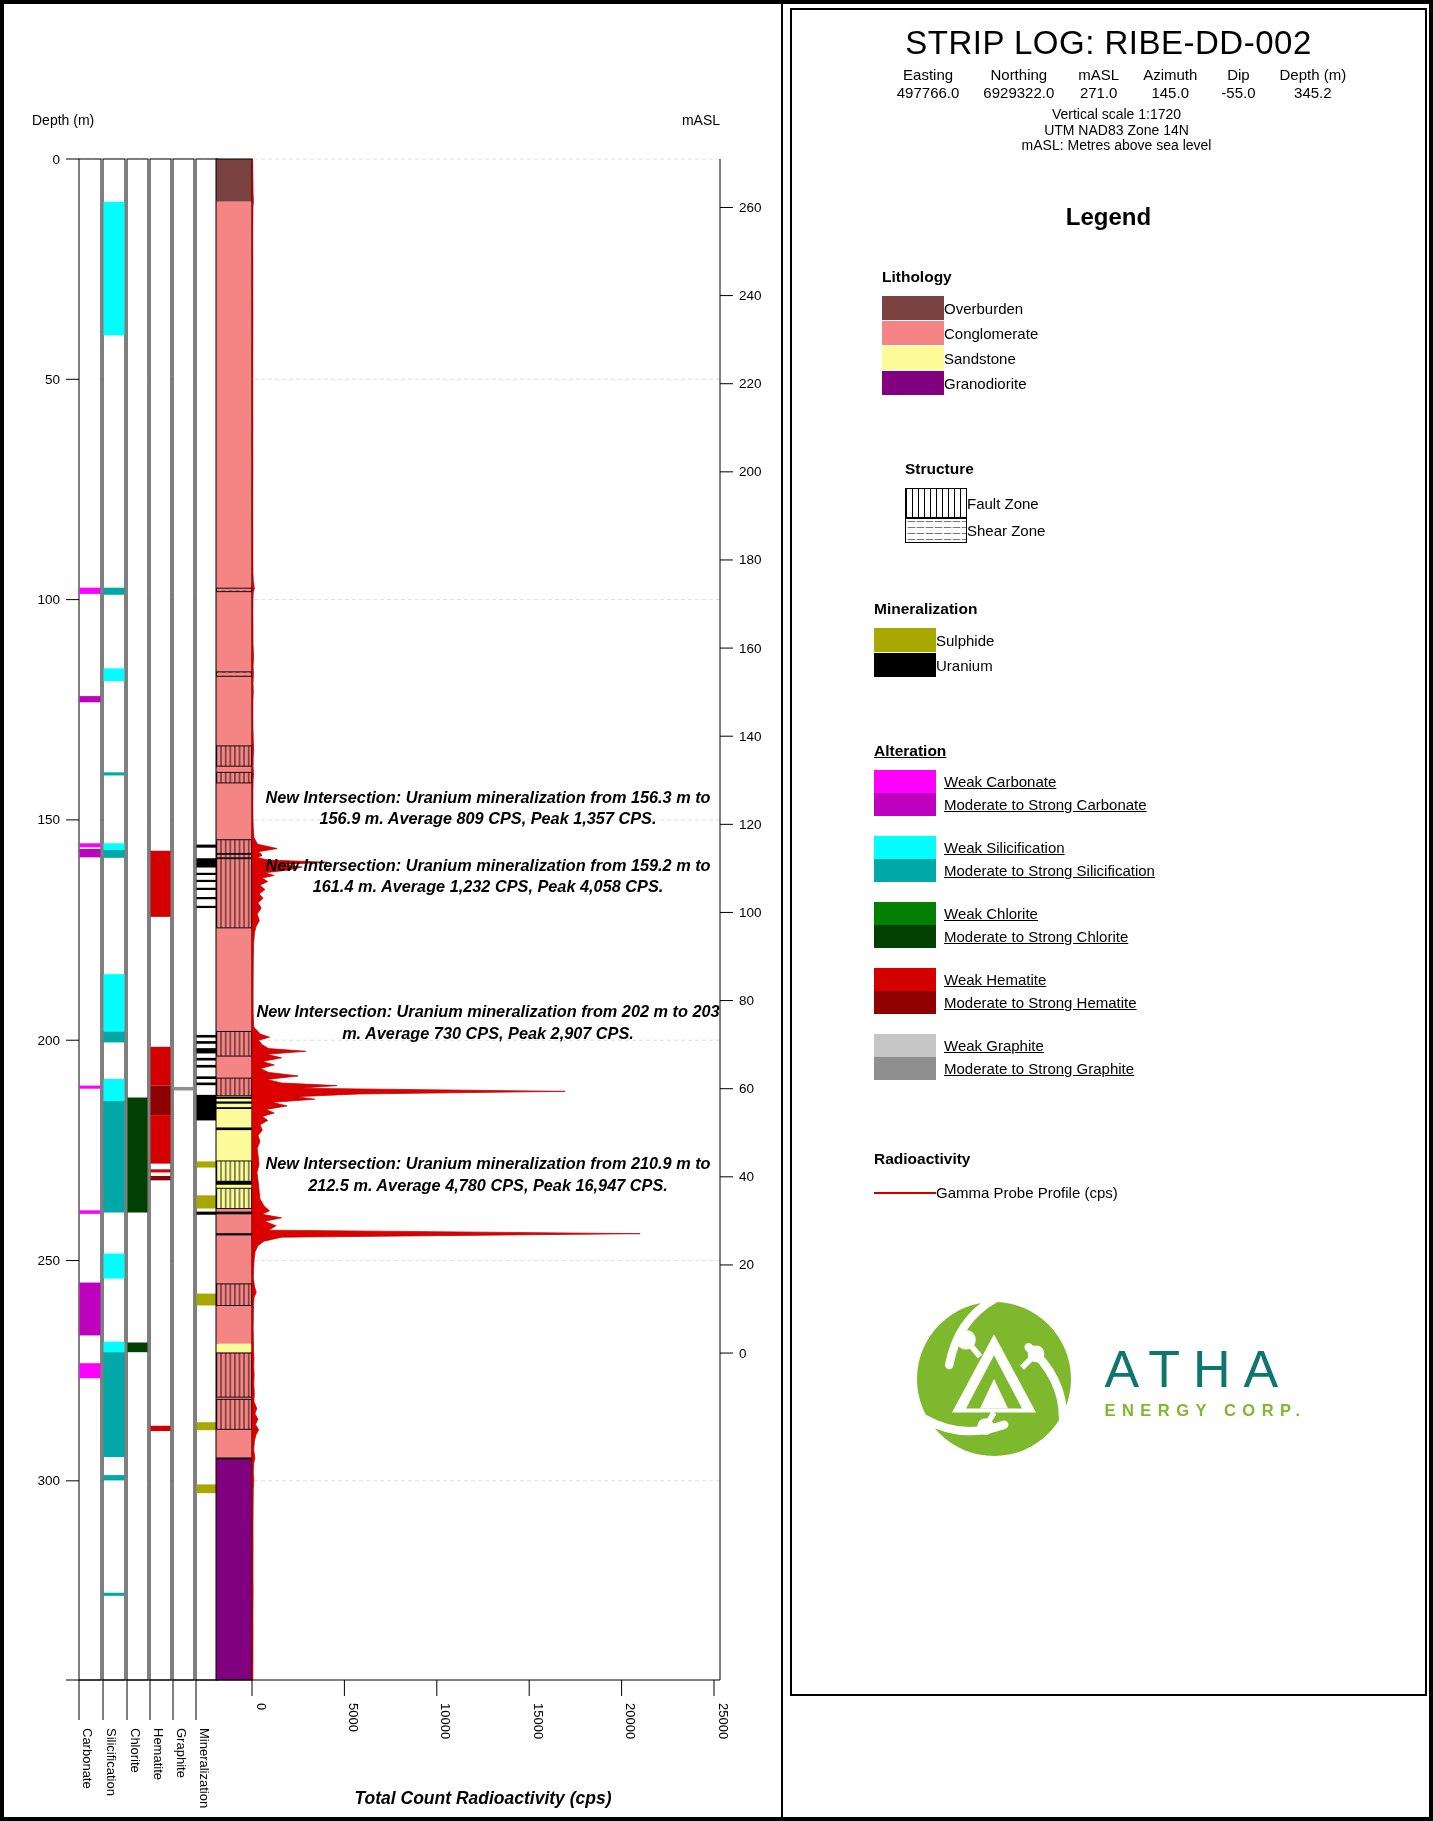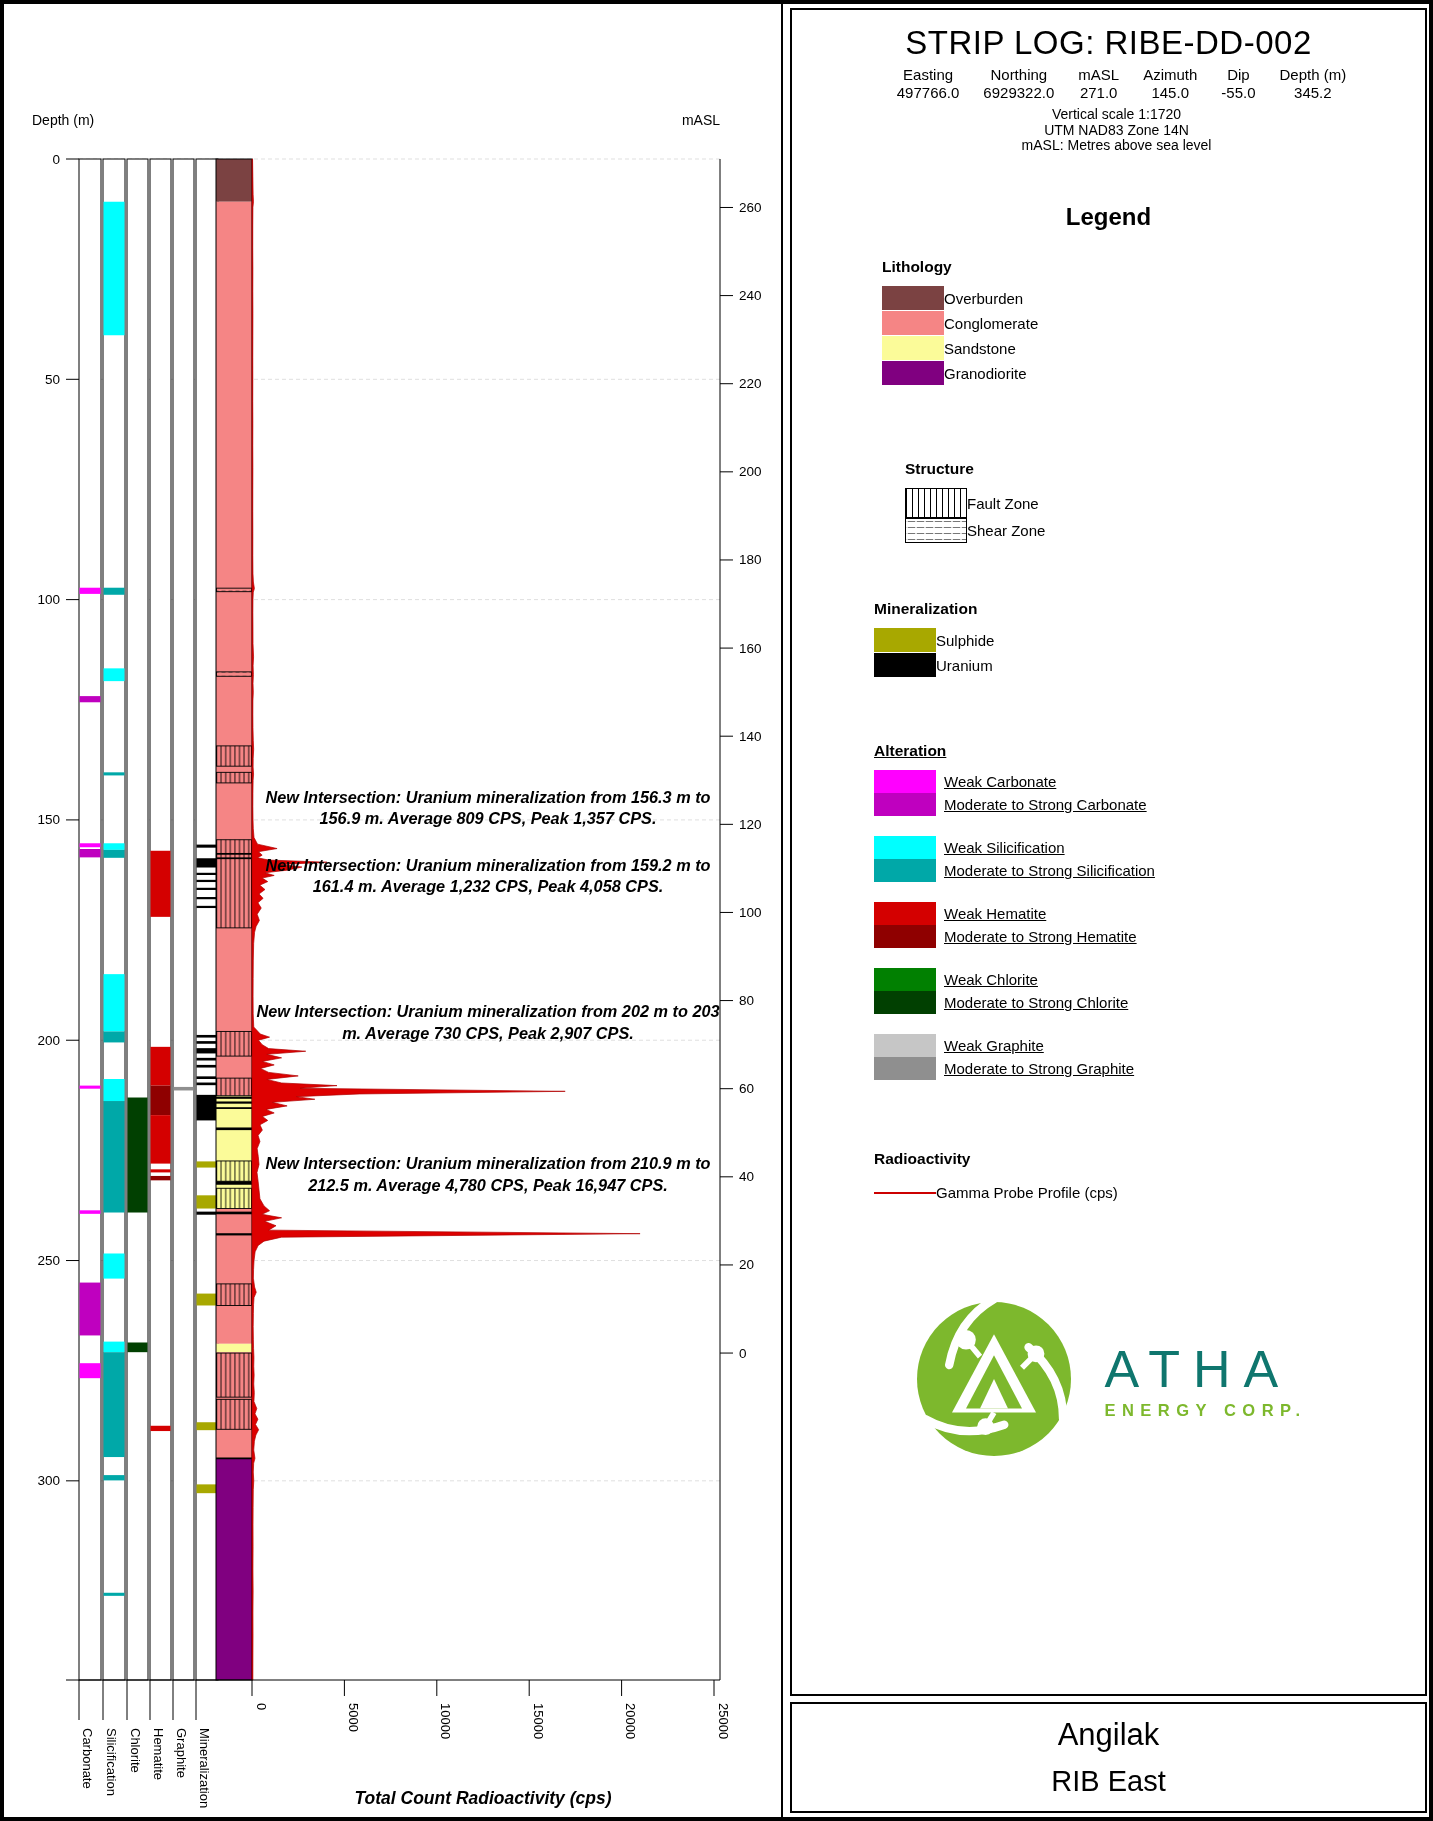--- a/index.html
+++ b/index.html
@@ -280,21 +280,21 @@
       </div>
 
       <div class="tb-notes">
         <div>Vertical scale 1:1720</div>
         <div>UTM NAD83 Zone 14N</div>
         <div>mASL: Metres above sea level</div>
       </div>
 
       <div class="legend-title">Legend</div>
 
-      <div class="lsec" style="top:248px;padding-left:8px;">
+      <div class="lsec" style="top:258px;padding-left:8px;">
         <div class="lsec-header">Lithology</div>
         <div class="lrow">
           <div class="swatch" style="background: rgb(123, 66, 66);"></div>
           <div class="lrow-label">Overburden</div>
         </div>
         <div class="lrow">
           <div class="swatch" style="background: rgb(245, 133, 133);"></div>
           <div class="lrow-label">Conglomerate</div>
         </div>
         <div class="lrow">
@@ -347,34 +347,34 @@
           <div class="alt-swatches">
             <div class="alt-sw" style="background: rgb(0, 255, 255);"></div>
             <div class="alt-sw" style="background: rgb(0, 168, 168);"></div>
           </div>
           <div class="alt-label">Weak Silicification</div>
           <div class="alt-label">Moderate to Strong Silicification</div>
         </div>
 
         <div class="alt-pair">
           <div class="alt-swatches">
+            <div class="alt-sw" style="background: rgb(1, 128, 1);"></div>
+            <div class="alt-sw" style="background: rgb(1, 64, 1);"></div>
+          </div>
+          <div class="alt-label">Weak Chlorite</div>
+          <div class="alt-label">Moderate to Strong Chlorite</div>
+        </div>
+
+        <div class="alt-pair">
+          <div class="alt-swatches">
             <div class="alt-sw" style="background: rgb(212, 0, 0);"></div>
             <div class="alt-sw" style="background: rgb(143, 0, 0);"></div>
           </div>
           <div class="alt-label">Weak Hematite</div>
           <div class="alt-label">Moderate to Strong Hematite</div>
-        </div>
-
-        <div class="alt-pair">
-          <div class="alt-swatches">
-            <div class="alt-sw" style="background: rgb(1, 128, 1);"></div>
-            <div class="alt-sw" style="background: rgb(1, 64, 1);"></div>
-          </div>
-          <div class="alt-label">Weak Chlorite</div>
-          <div class="alt-label">Moderate to Strong Chlorite</div>
         </div>
 
         <div class="alt-pair">
           <div class="alt-swatches">
             <div class="alt-sw" style="background: rgb(198, 198, 198);"></div>
             <div class="alt-sw" style="background: rgb(143, 143, 143);"></div>
           </div>
           <div class="alt-label">Weak Graphite</div>
           <div class="alt-label">Moderate to Strong Graphite</div>
         </div>
@@ -407,19 +407,15 @@
           <line x1="54" y1="94" x2="60" y2="84" stroke="#fff" stroke-width="4"></line>
         </svg>
         <div class="logo-text">
           <div class="logo-main" style="color: #0f766e;">ATHA</div>
           <div class="logo-sub" id="logo-sub" style="color: rgb(125, 184, 45);">ENERGY CORP.</div>
         </div>
       </div>
 
     </div>
 
-    <div class="site-box">
-      <div class="site-line1">Angilak</div>
-      <div class="site-line2">RIB East</div>
-    </div>
   </div>
 
 </div>
 
 </body></html>

